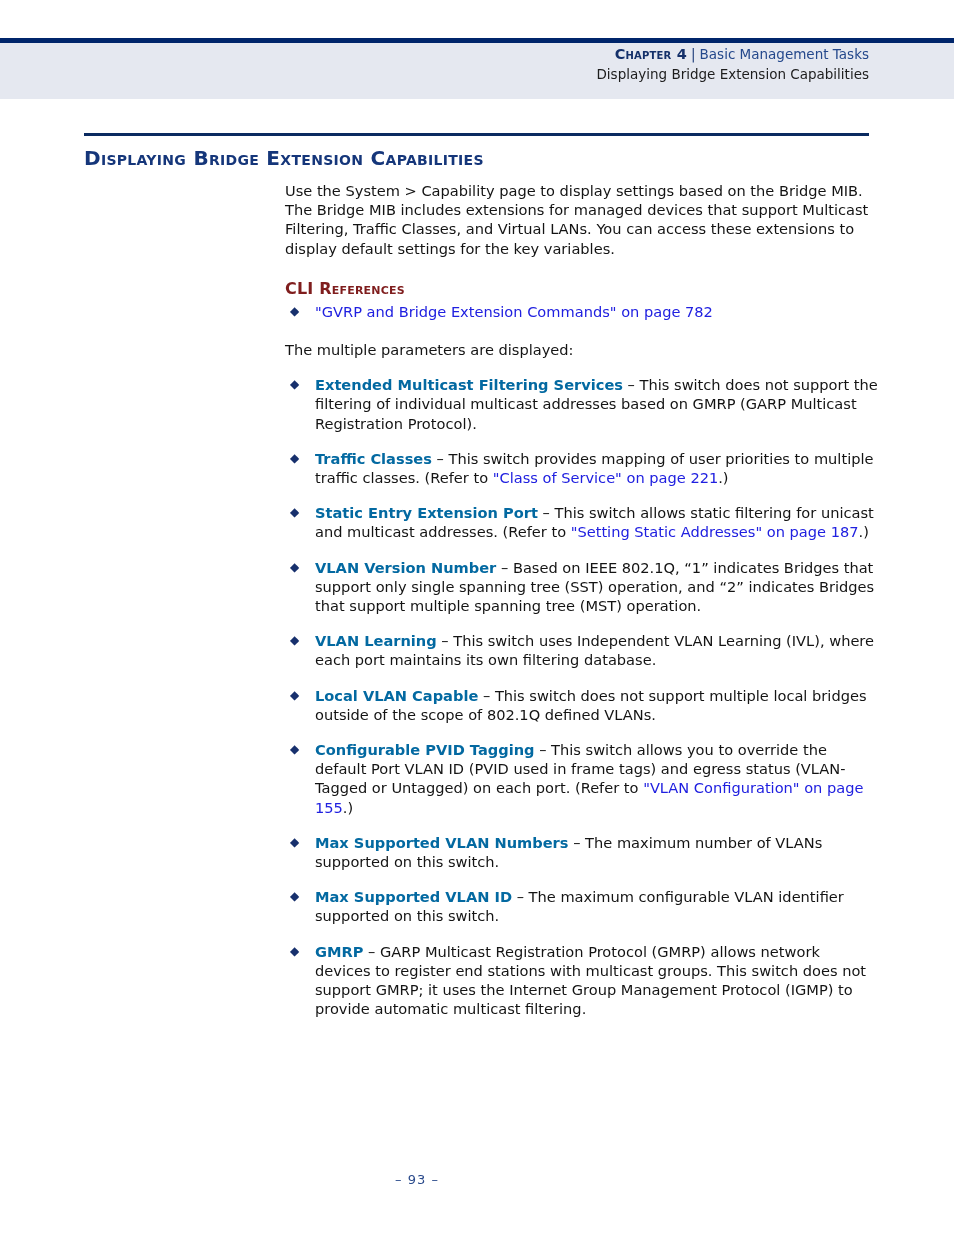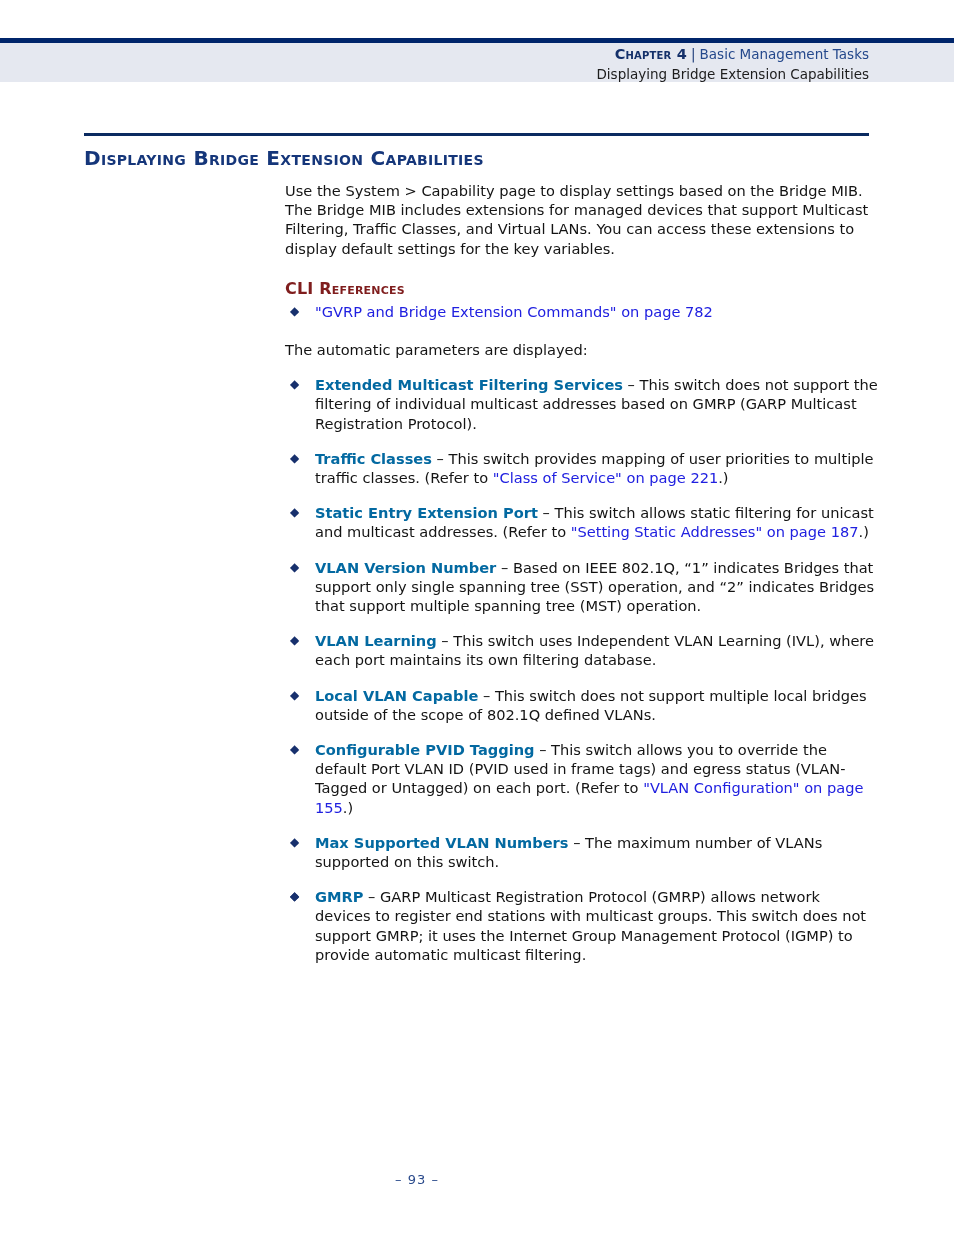--- a/index.html
+++ b/index.html
@@ -23,21 +23,21 @@
     top: 38px;
     width: 954px;
   }
   #page-header .header-rule {
     width: 954px;
     height: 5px;
     background: #00256b;
   }
   #page-header .header-band {
     width: 954px;
-    height: 39px;
+    height: 56px;
     background: #e5e8f0;
     box-sizing: border-box;
     padding-right: 85px;
     text-align: right;
   }
   .header-line1 {
     font-size: 13.5px;
     line-height: 22px;
     color: #1a3a78;
     white-space: nowrap;
@@ -178,32 +178,32 @@
   <div class="gap-intro"></div>
 
   <div class="subhead">CLI References</div>
 
   <div id="ref-list">
       <div class="bullet-row"><span class="bullet-mark">◆</span><span class="bullet-text"><span class="xref-link">"GVRP and Bridge Extension Commands" on page 782</span></span></div>
     </div>
 
   <div class="gap-sub"></div>
 
-  <p class="para">The automatic parameters are displayed:</p>
+  <p class="para">The multiple parameters are displayed:</p>
 
   <div id="param-list">
       <div class="bullet-row"><span class="bullet-mark">◆</span><span class="bullet-text"><span class="term">Extended Multicast Filtering Services</span><span> – </span><span>This switch does not support the filtering of individual multicast addresses based on GMRP (GARP Multicast Registration Protocol).</span></span></div>
       <div class="bullet-row"><span class="bullet-mark">◆</span><span class="bullet-text"><span class="term">Traffic Classes</span><span> – </span><span>This switch provides mapping of user priorities to multiple traffic classes. (Refer to </span><span class="xref">"Class of Service" on page 221</span><span>.)</span></span></div>
       <div class="bullet-row"><span class="bullet-mark">◆</span><span class="bullet-text"><span class="term">Static Entry Extension Port</span><span> – </span><span>This switch allows static filtering for unicast and multicast addresses. (Refer to </span><span class="xref">"Setting Static Addresses" on page 187</span><span>.)</span></span></div>
       <div class="bullet-row"><span class="bullet-mark">◆</span><span class="bullet-text"><span class="term">VLAN Version Number</span><span> – </span><span>Based on IEEE 802.1Q, “1” indicates Bridges that support only single spanning tree (SST) operation, and “2” indicates Bridges that support multiple spanning tree (MST) operation.</span></span></div>
       <div class="bullet-row"><span class="bullet-mark">◆</span><span class="bullet-text"><span class="term">VLAN Learning</span><span> – </span><span>This switch uses Independent VLAN Learning (IVL), where each port maintains its own filtering database.</span></span></div>
       <div class="bullet-row"><span class="bullet-mark">◆</span><span class="bullet-text"><span class="term">Local VLAN Capable</span><span> – </span><span>This switch does not support multiple local bridges outside of the scope of 802.1Q defined VLANs.</span></span></div>
       <div class="bullet-row"><span class="bullet-mark">◆</span><span class="bullet-text"><span class="term">Configurable PVID Tagging</span><span> – </span><span>This switch allows you to override the default Port VLAN ID (PVID used in frame tags) and egress status (VLAN-Tagged or Untagged) on each port. (Refer to </span><span class="xref">"VLAN Configuration" on page 155</span><span>.)</span></span></div>
       <div class="bullet-row"><span class="bullet-mark">◆</span><span class="bullet-text"><span class="term">Max Supported VLAN Numbers</span><span> – </span><span>The maximum number of VLANs supported on this switch.</span></span></div>
-      <div class="bullet-row"><span class="bullet-mark">◆</span></div>
+      <div class="bullet-row"><span class="bullet-mark">◆</span><span class="bullet-text"><span class="term">Max Supported VLAN ID</span><span> – </span><span>The maximum configurable VLAN identifier supported on this switch.</span></span></div>
       <div class="bullet-row"><span class="bullet-mark">◆</span><span class="bullet-text"><span class="term">GMRP</span><span> – </span><span>GARP Multicast Registration Protocol (GMRP) allows network devices to register end stations with multicast groups. This switch does not support GMRP; it uses the Internet Group Management Protocol (IGMP) to provide automatic multicast filtering.</span></span></div>
     </div>
 
 </div>
 
 <div id="page-footer">
   <span>–  93  –</span>
 </div>
 
 </body></html>

